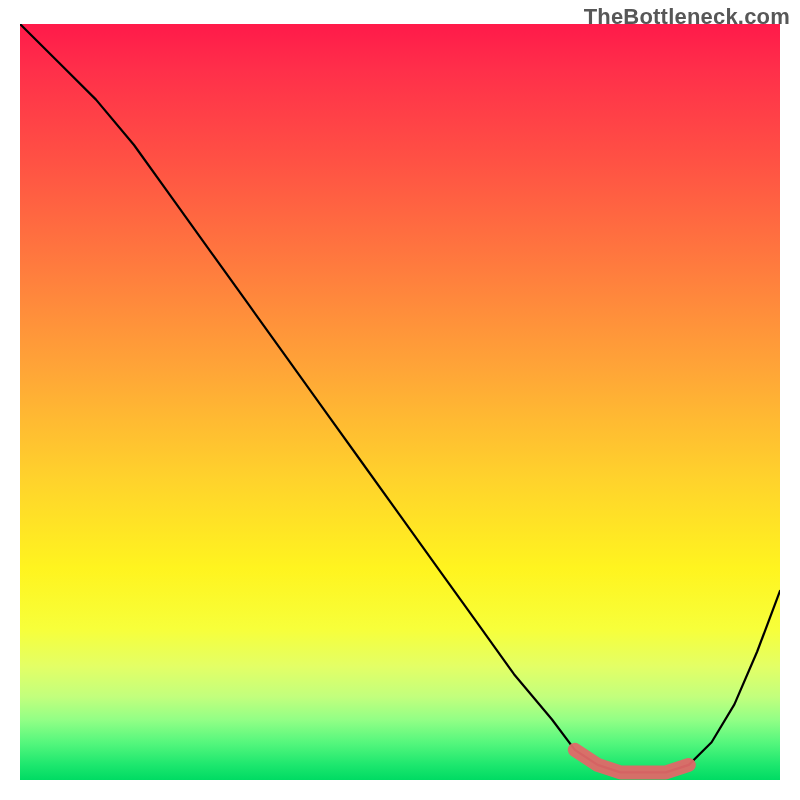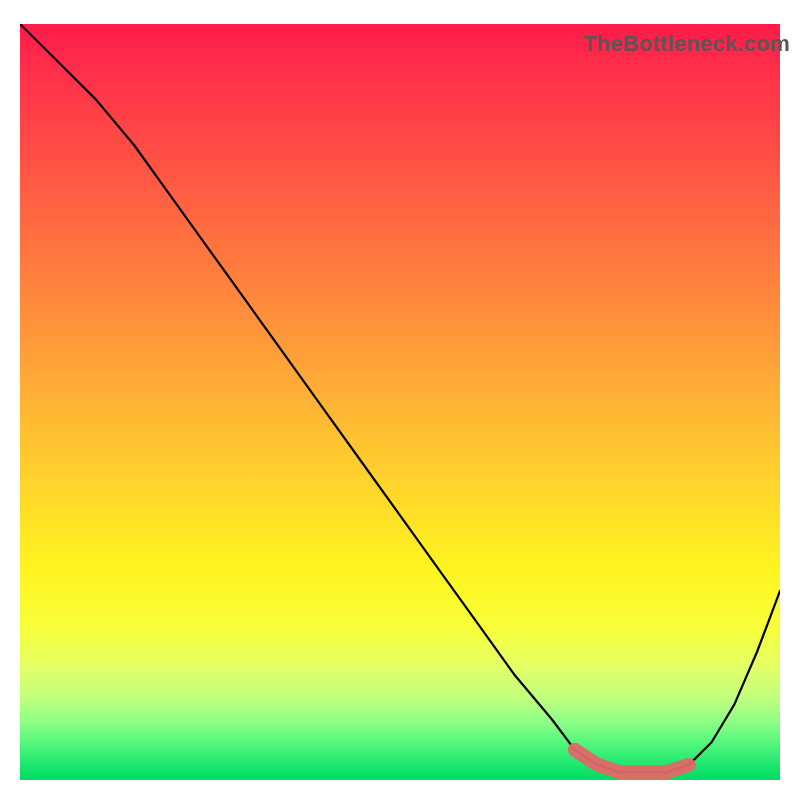--- a/index.html
+++ b/index.html
@@ -19,21 +19,20 @@
   .watermark {
     position: absolute;
     top: 4px;
     right: 10px;
     font-size: 22px;
     font-weight: 600;
     color: #575757;
     letter-spacing: 0.2px;
     z-index: 5;
     user-select: none;
-    margin-top: 27px;
   }
   .plot-area {
     position: absolute;
     left: 20px;
     top: 24px;
     width: 760px;
     height: 756px;
     
   }
   .gradient-bg {

